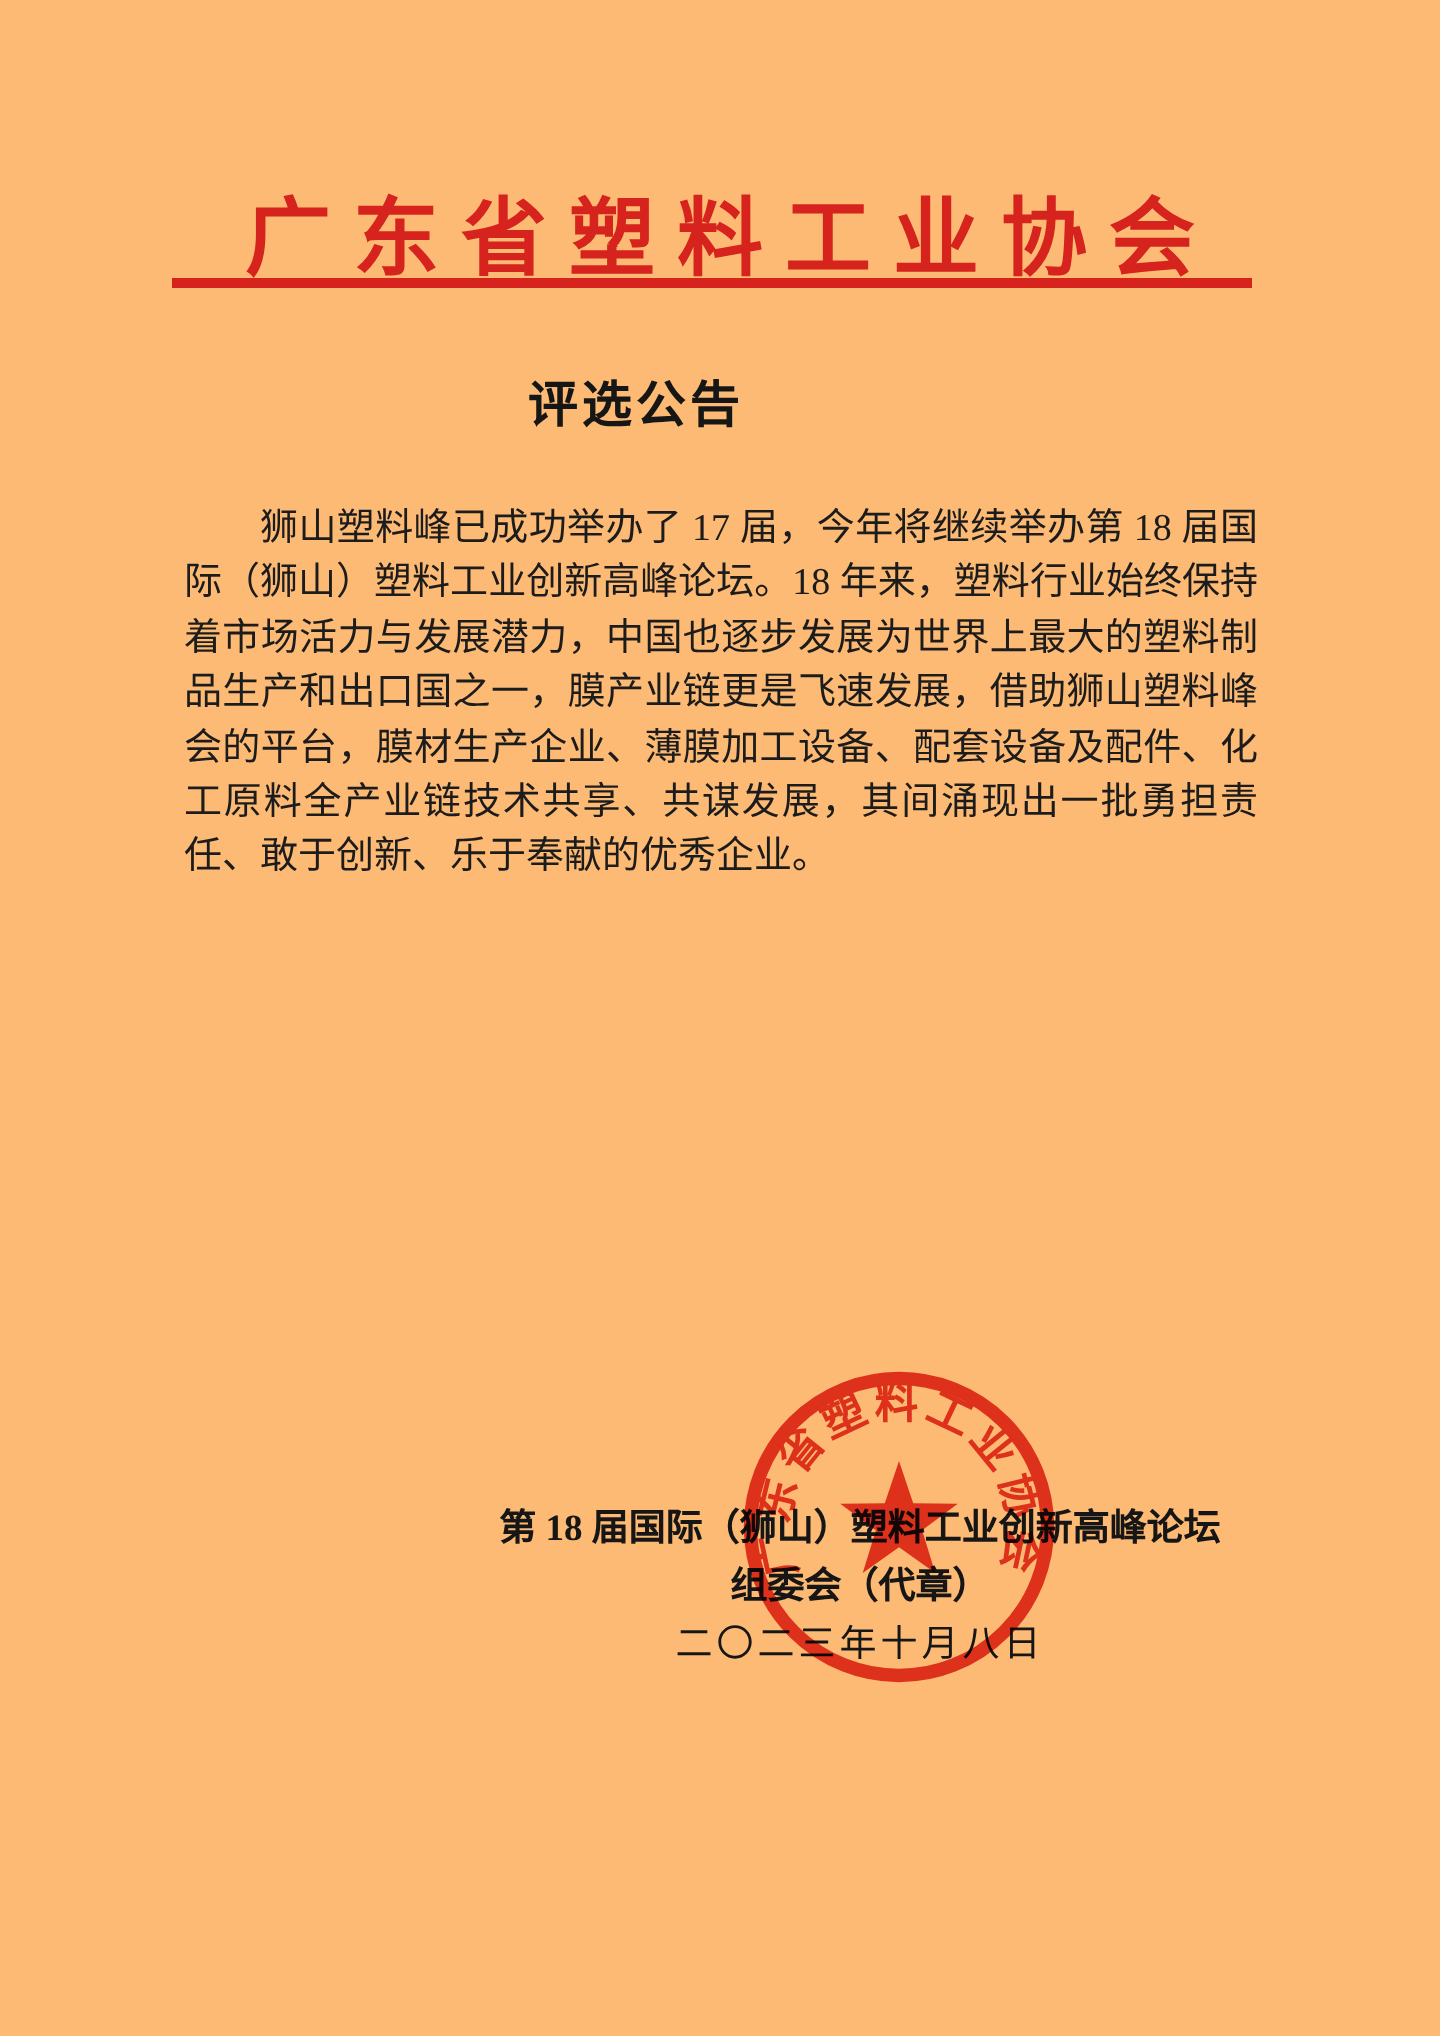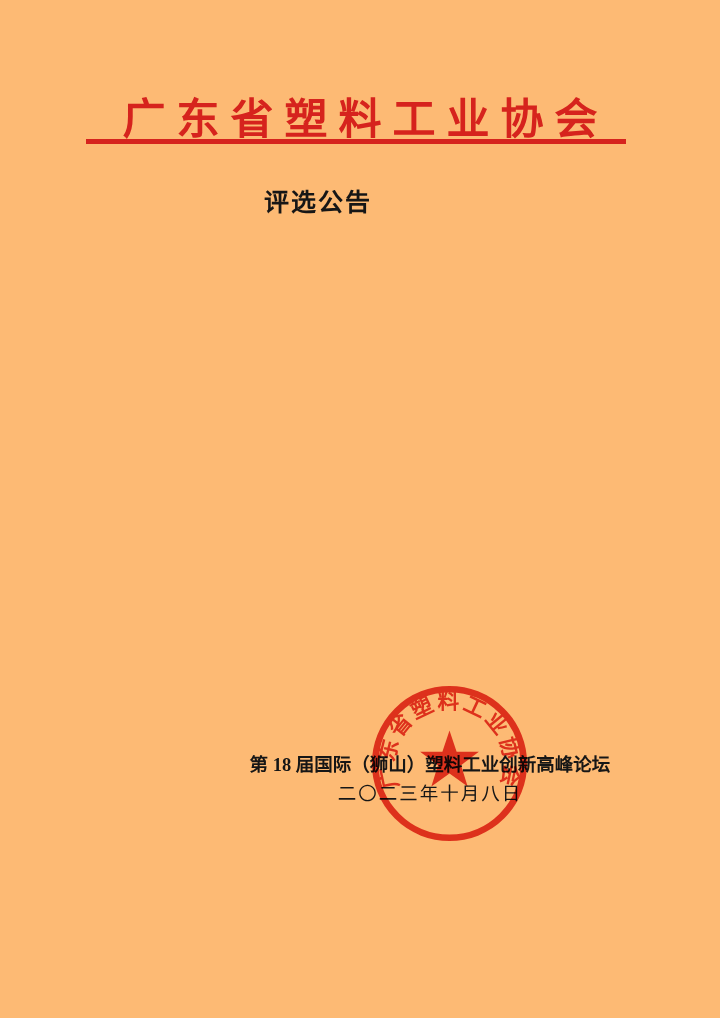--- a/index.html
+++ b/index.html
@@ -107,24 +107,26 @@
 
 <div class="page">
 
   <div class="org-title">广东省塑料工业协会</div>
 
   <div class="header-underline"></div>
 
   <div class="doc-title">评选公告</div>
 
   <div class="body-text">
+    <p>狮山塑料峰已成功举办了 17 届，今年将继续举办第 18 届国际（狮山）塑料工业创新高峰论坛。18 年来，塑料行业始终保持着市场活力与发展潜力，中国也逐步发展为世界上最大的塑料制品生产和出口国之一，膜产业链更是飞速发展，借助狮山塑料峰会的平台，膜材生产企业、薄膜加工设备、配套设备及配件、化工原料全产业链技术共享、共谋发展，其间涌现出一批勇担责任、敢于创新、乐于奉献的优秀企业。</p>
   </div>
 
   <div class="signature">
     <div class="sig-bold">第 18 届国际（狮山）塑料工业创新高峰论坛</div>
+    <div class="sig-bold">组委会（代章）</div>
     <div class="sig-date">二〇二三年十月八日</div>
   </div>
 
   <svg class="seal" viewBox="0 0 160 160" xmlns="http://www.w3.org/2000/svg">
     <defs>
       <path id="sealArc" d="M 34.1,106.5 A 53,53 0 1 1 125.9,106.5" fill="none"></path>
     </defs>
     <circle cx="80" cy="80" r="72" fill="none" stroke="#dc2e26" stroke-width="6.5"></circle>
     <text fill="#dc2e26" font-size="21" font-weight="bold" letter-spacing="2.5" font-family="'Liberation Serif','DejaVu Serif',serif">
       <textPath href="#sealArc" startOffset="50%" text-anchor="middle">广东省塑料工业协会</textPath>

